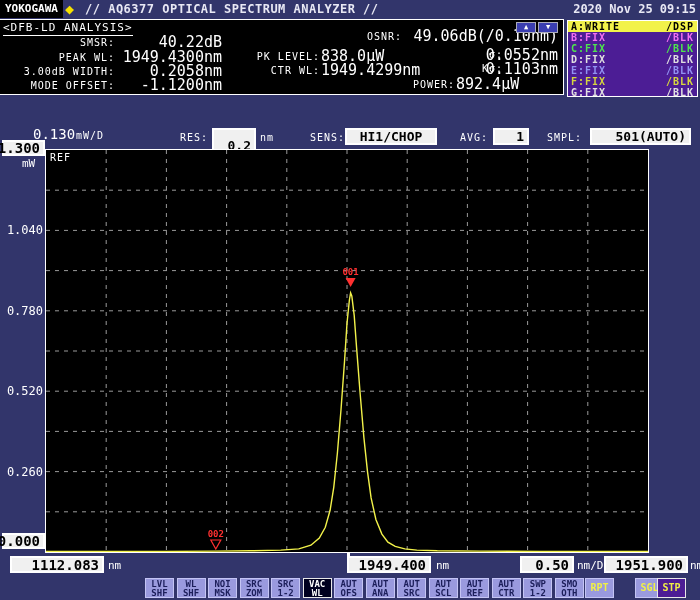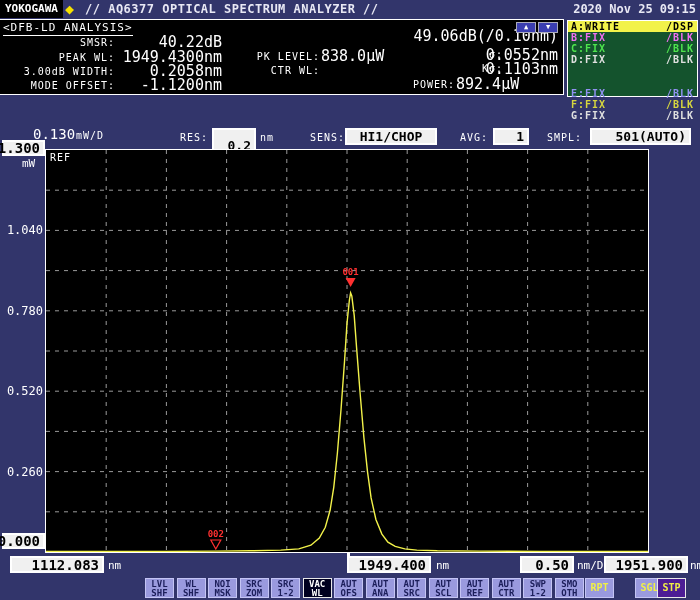--- a/index.html
+++ b/index.html
@@ -21,21 +21,21 @@
               border-top:1px solid #fff; border-bottom:1px solid #fff; border-right:1px solid #fff; }
   .an-title { position:absolute; left:3px; top:1px; color:#fff; font-size:11px; letter-spacing:1px;
               border-bottom:1px solid #fff; padding-bottom:1px; white-space:pre; }
   .lbl { position:absolute; color:#fff; font-size:10px; letter-spacing:1px; white-space:pre; }
   .val { position:absolute; color:#fff; font-size:15px; white-space:pre; }
   .ra { text-align:right; left:0; }
   .arrowbox { position:absolute; width:20px; height:11px; background:#3a3db0; border:1px solid #aab;
               color:#fff; font-size:7px; text-align:center; line-height:9px; cursor:default; }
 
   
-  .traces { position:absolute; left:567px; top:20px; width:131px; height:77px; background:#14532d;
+  .traces { position:absolute; left:567px; top:20px; width:131px; height:77px; background:#4c1d95;
             border:1px solid #fff; display:flex; flex-direction:column; }
   .trow { flex:1; display:flex; justify-content:space-between; align-items:center; padding:0 3px;
           font-size:10px; font-weight:bold; letter-spacing:1px; white-space:pre; }
 
   
   .meas { position:absolute; left:0; top:96px; width:651px; height:25px; background:#000;
           border-right:2px solid #fff; border-bottom:1px solid #fff; }
   .speed { position:absolute; left:127px; top:1px; color:#8a8a8a; border:1px solid #777;
            font-size:10px; letter-spacing:1px; padding:0 3px; white-space:pre; }
   .yval { position:absolute; color:#f4f442; font-size:15px; white-space:pre; }
@@ -84,41 +84,43 @@
     <div class="an-title">&lt;DFB-LD ANALYSIS&gt;</div>
     <span class="lbl ra" style="top:17px;width:115px">SMSR:</span>
     <span class="val ra" style="top:13px;width:222px">40.22dB</span>
     <span class="lbl ra" style="top:32px;width:115px">PEAK WL:</span>
     <span class="val ra" style="top:28px;width:222px">1949.4300nm</span>
     <span class="lbl ra" style="top:46px;width:115px">3.00dB WIDTH:</span>
     <span class="val ra" style="top:42px;width:222px">0.2058nm</span>
     <span class="lbl ra" style="top:60px;width:115px">MODE OFFSET:</span>
     <span class="val ra" style="top:56px;width:222px">-1.1200nm</span>
 
+    <span class="lbl ra" style="top:11px;width:402px">OSNR:</span>
     <span class="val ra" style="top:7px;width:558px">49.06dB(/0.10nm)</span>
     <span class="lbl ra" style="top:31px;width:320px">PK LEVEL:</span>
     <span class="val" style="top:27px;left:321px">838.0µW</span>
     <span class="lbl ra" style="top:29px;width:503px">σ:</span>
     <span class="val ra" style="top:26px;width:558px">0.0552nm</span>
     <span class="lbl ra" style="top:45px;width:320px">CTR WL:</span>
+    <span class="val" style="top:41px;left:321px">1949.4299nm</span>
     <span class="lbl ra" style="top:43px;width:503px">Kσ:</span>
     <span class="val ra" style="top:40px;width:558px">0.1103nm</span>
     <span class="lbl ra" style="top:59px;width:455px">POWER:</span>
     <span class="val" style="top:55px;left:456px">892.4µW</span>
 
     <span class="arrowbox" style="left:516px;top:2px"><span>▲</span></span>
     <span class="arrowbox" style="left:538px;top:2px"><span>▼</span></span>
   </div>
 
   <div class="traces">
     <div class="trow" style="color: rgb(0, 0, 0); background: rgb(242, 242, 74);"><span>A:WRITE</span><span>/DSP</span></div>
     <div class="trow" style="color: rgb(242, 110, 242);"><span>B:FIX</span><span>/BLK</span></div>
     <div class="trow" style="color: rgb(78, 228, 78);"><span>C:FIX</span><span>/BLK</span></div>
     <div class="trow" style="color: rgb(224, 224, 224);"><span>D:FIX</span><span>/BLK</span></div>
-    <div class="trow" style="color: rgb(146, 146, 242); margin-top: 23px;"><span>E:FIX</span><span>/BLK</span></div>
+    <div class="trow" style="color: rgb(146, 146, 242);"><span>E:FIX</span><span>/BLK</span></div>
     <div class="trow" style="color: rgb(214, 214, 62);"><span>F:FIX</span><span>/BLK</span></div>
     <div class="trow" style="color: rgb(224, 224, 224);"><span>G:FIX</span><span>/BLK</span></div>
   </div>
 
 
   <span class="val" style="left:33px;top:126px;font-size:14px">0.130</span>
   <span class="set-lbl" style="left:76px;top:130px">mW/D</span>
   <span class="set-lbl" style="left:180px;top:132px">RES:</span>
   <div class="box" style="left:212px;top:128px;width:44px;height:34px">
       <span>0.2</span>

